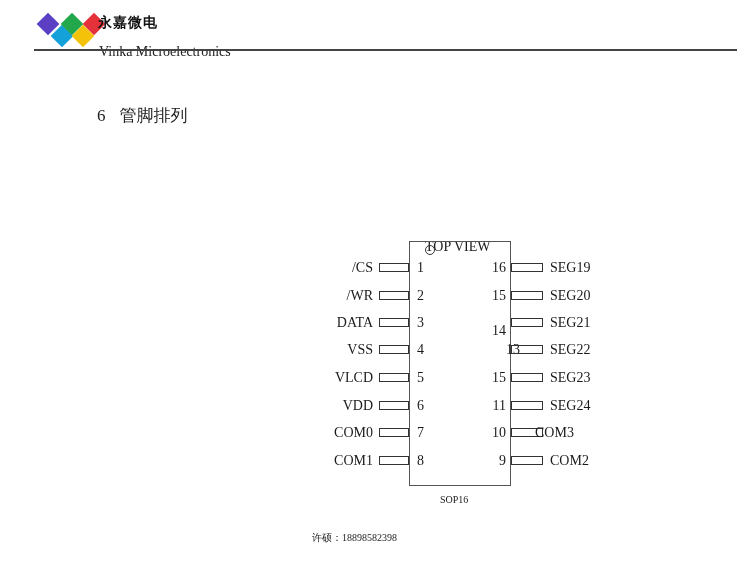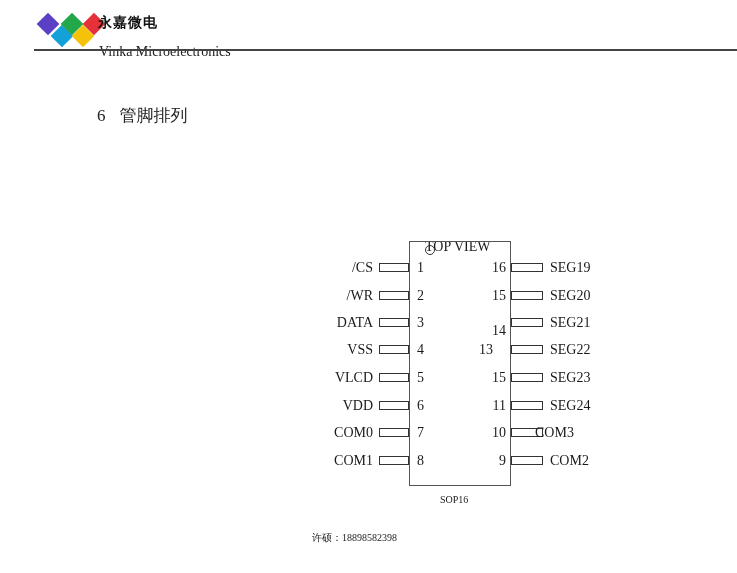--- a/index.html
+++ b/index.html
@@ -98,21 +98,21 @@
       <div class="pin-r" style="right:231px;top:290px;text-align:center;">15</div>
       <div class="lead" style="left:511px;top:291px;width:32px;"></div>
       <div class="pin-r" style="left:550px;top:290px;">SEG20</div>
     </div>
     <div>
       <div class="pin-r" style="right:231px;top:317px;text-align:right;margin-top:8px;">14</div>
       <div class="lead" style="left:511px;top:318px;width:32px;"></div>
       <div class="pin-r" style="left:550px;top:317px;">SEG21</div>
     </div>
     <div>
-      <div class="pin-r" style="right:244px;top:344px;text-align:right;">13</div>
+      <div class="pin-r" style="right:217px;top:344px;text-align:right;">13</div>
       <div class="lead" style="left:511px;top:345px;width:32px;"></div>
       <div class="pin-r" style="left:550px;top:344px;">SEG22</div>
     </div>
     <div>
       <div class="pin-r" style="right:231px;top:372px;text-align:right;">15</div>
       <div class="lead" style="left:511px;top:373px;width:32px;"></div>
       <div class="pin-r" style="left:550px;top:372px;">SEG23</div>
     </div>
     <div>
       <div class="pin-r" style="right:231px;top:400px;text-align:right;">11</div>

